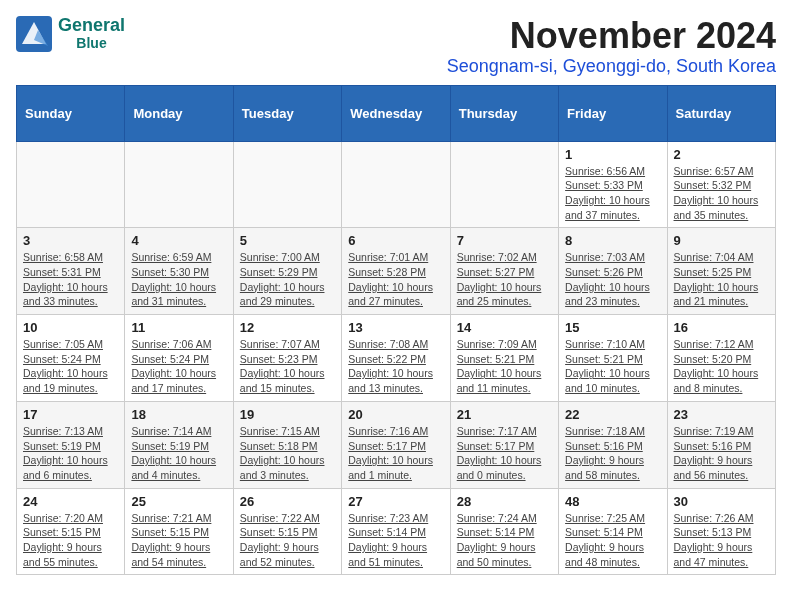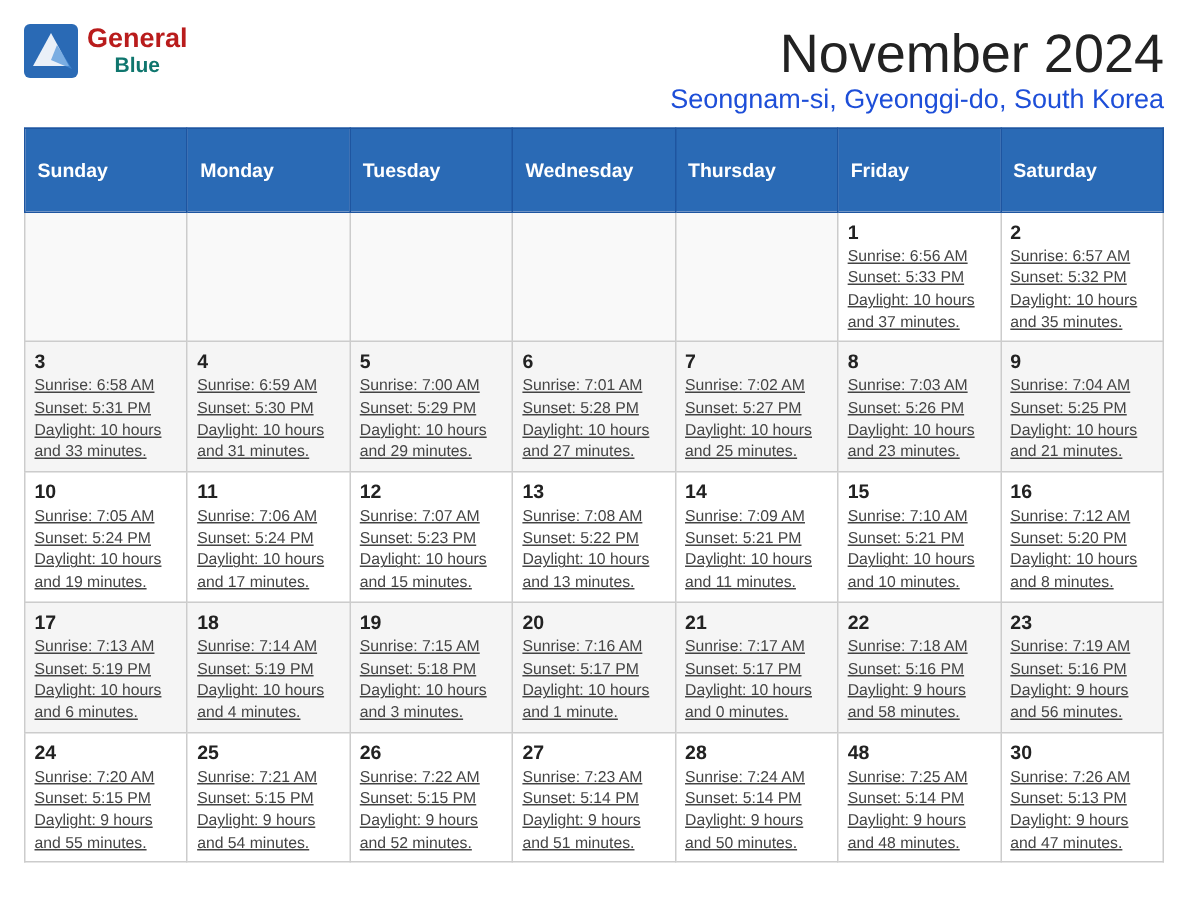--- a/index.html
+++ b/index.html
@@ -22,38 +22,38 @@
       gap: 6px;
     }
     .logo-text {
       display: flex;
       flex-direction: column;
       line-height: 1.1;
     }
     .logo-text span:first-child {
       font-size: 18px;
       font-weight: bold;
-      color: #b91c1c;
+      color: #0f766e;
     }
     .logo-text span:last-child {
       font-size: 14px;
       font-weight: bold;
       color: #0f766e;
       text-align: center;
     }
     .logo-icon {
       width: 36px;
       height: 36px;
     }
     .title-block {
       text-align: right;
     }
     .month-title {
       font-size: 36px;
-      font-weight: normal;
+      font-weight: bold;
       color: #222;
       line-height: 1.1;
     }
     .location-title {
       font-size: 18px;
       color: #1d4ed8;
       margin-left: 32px;
     }
     .calendar {
       width: 100%;

